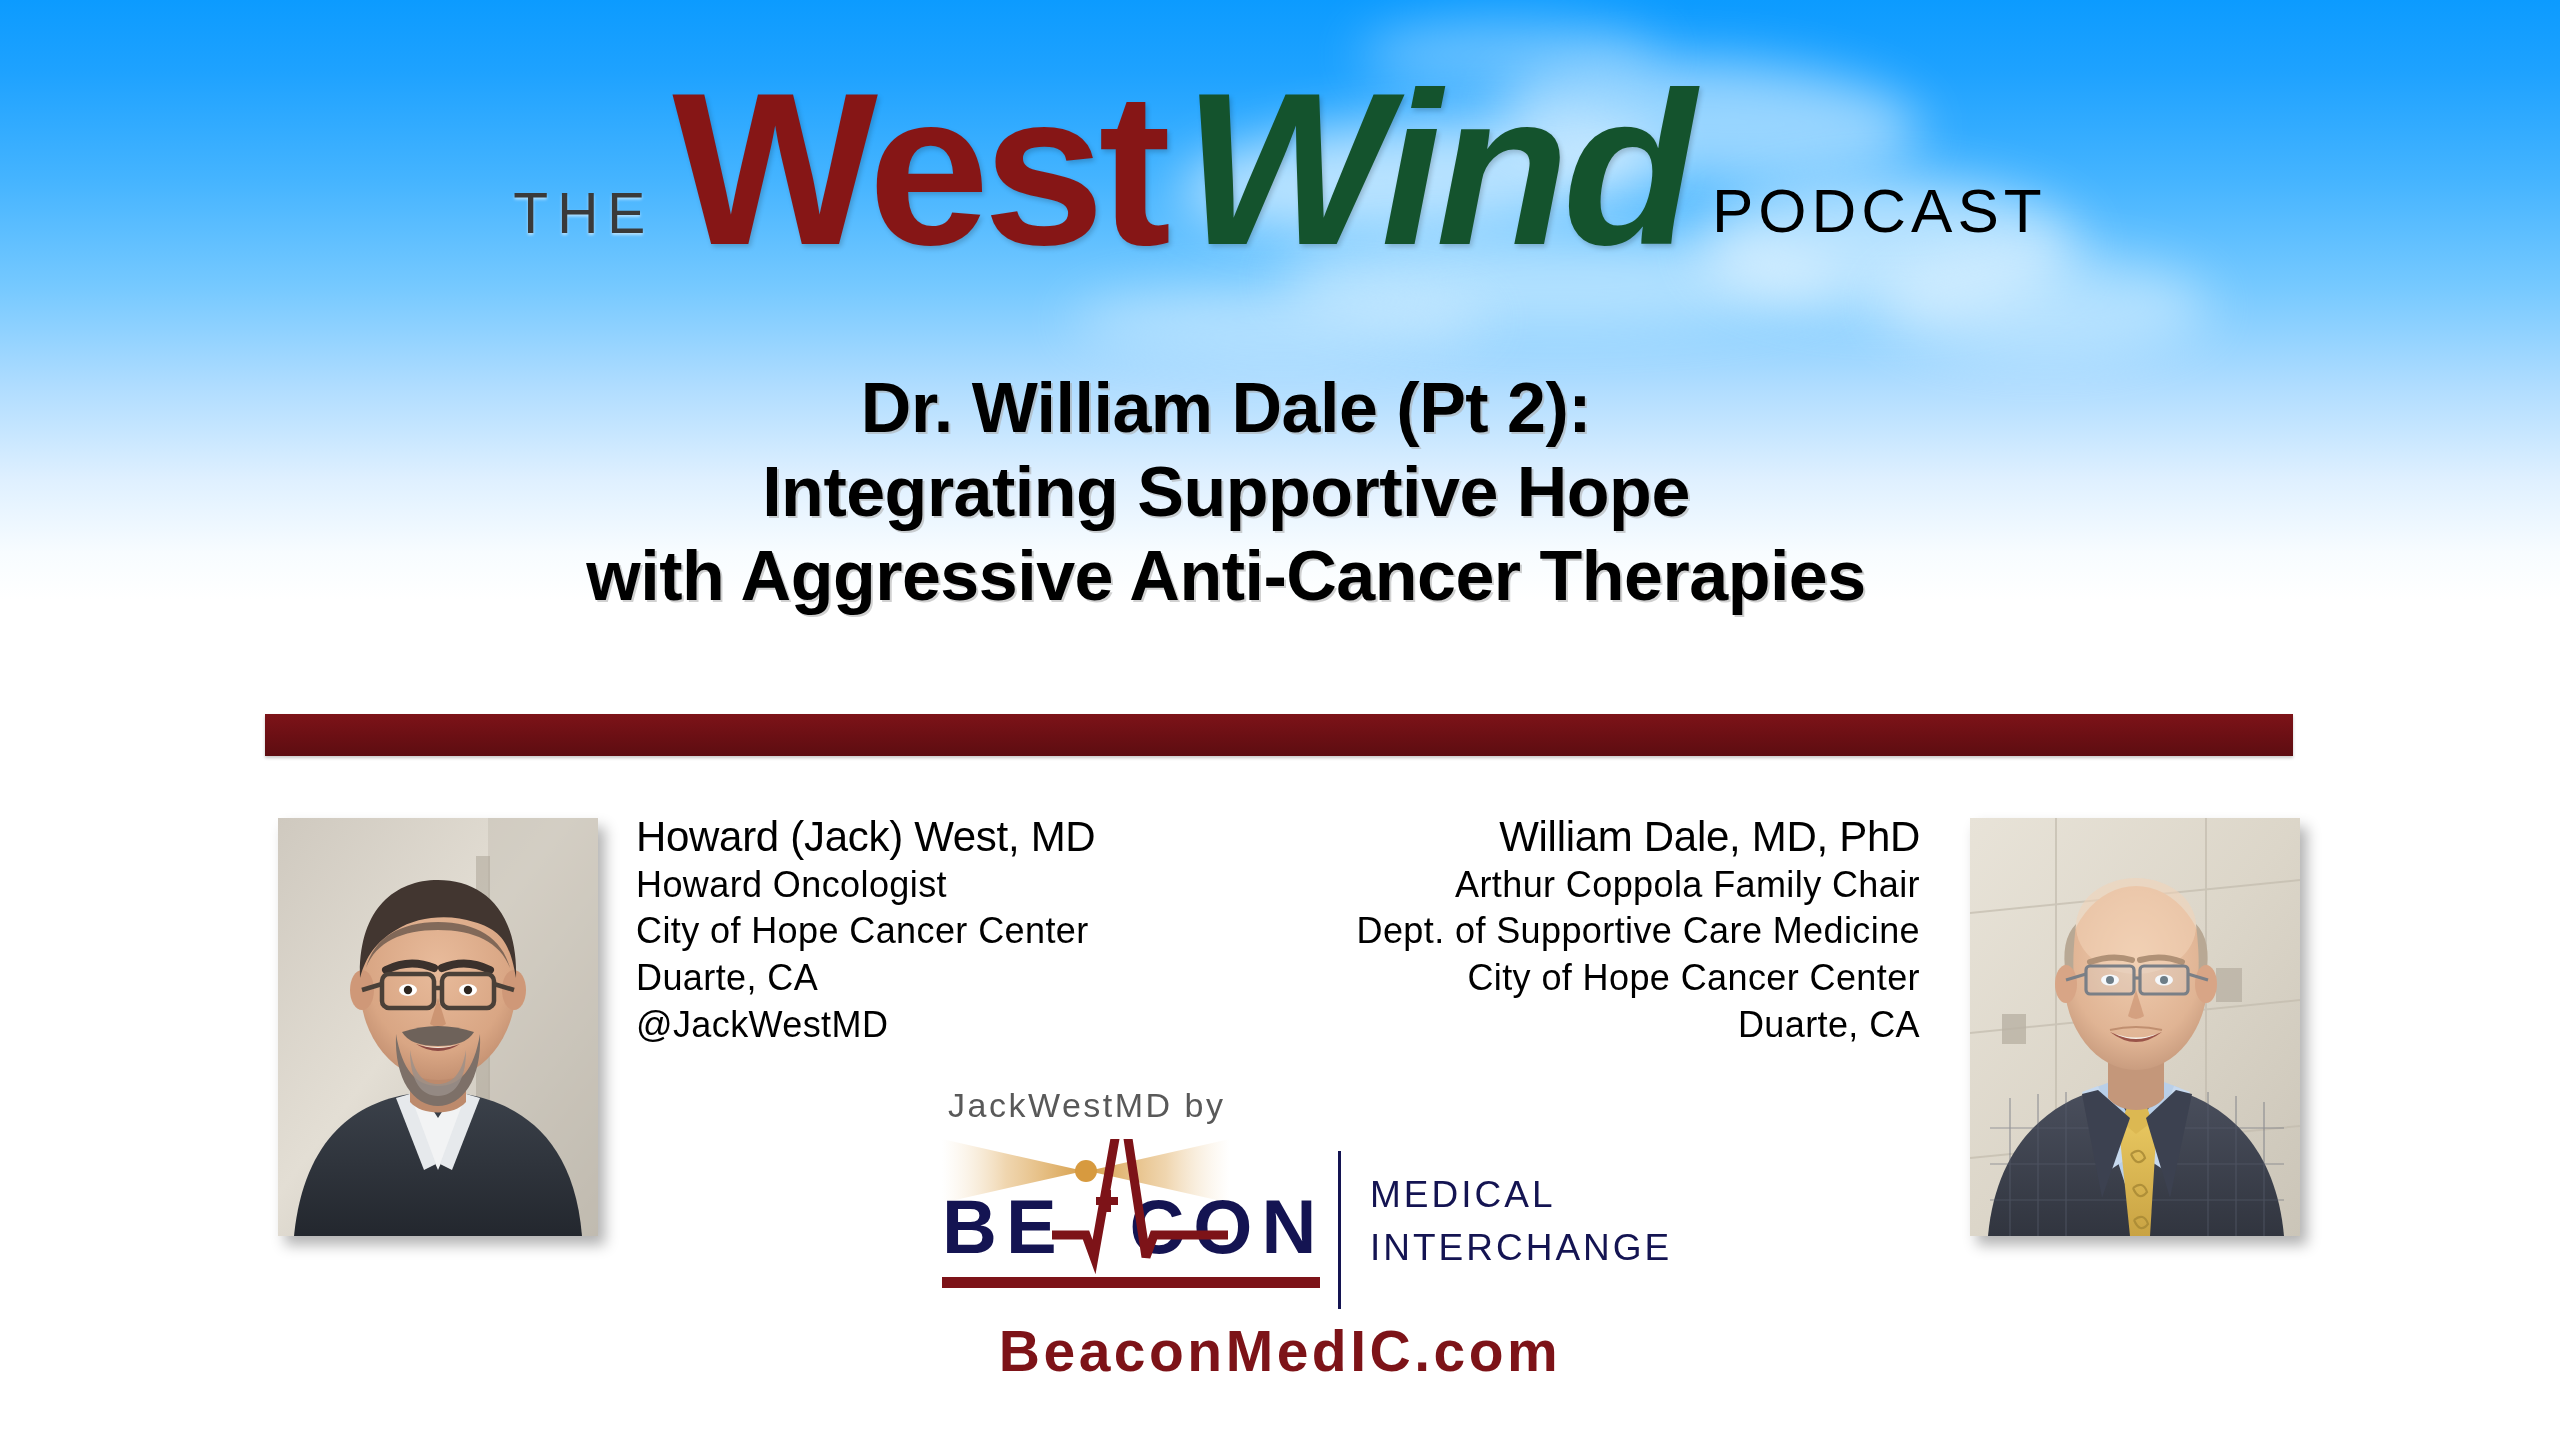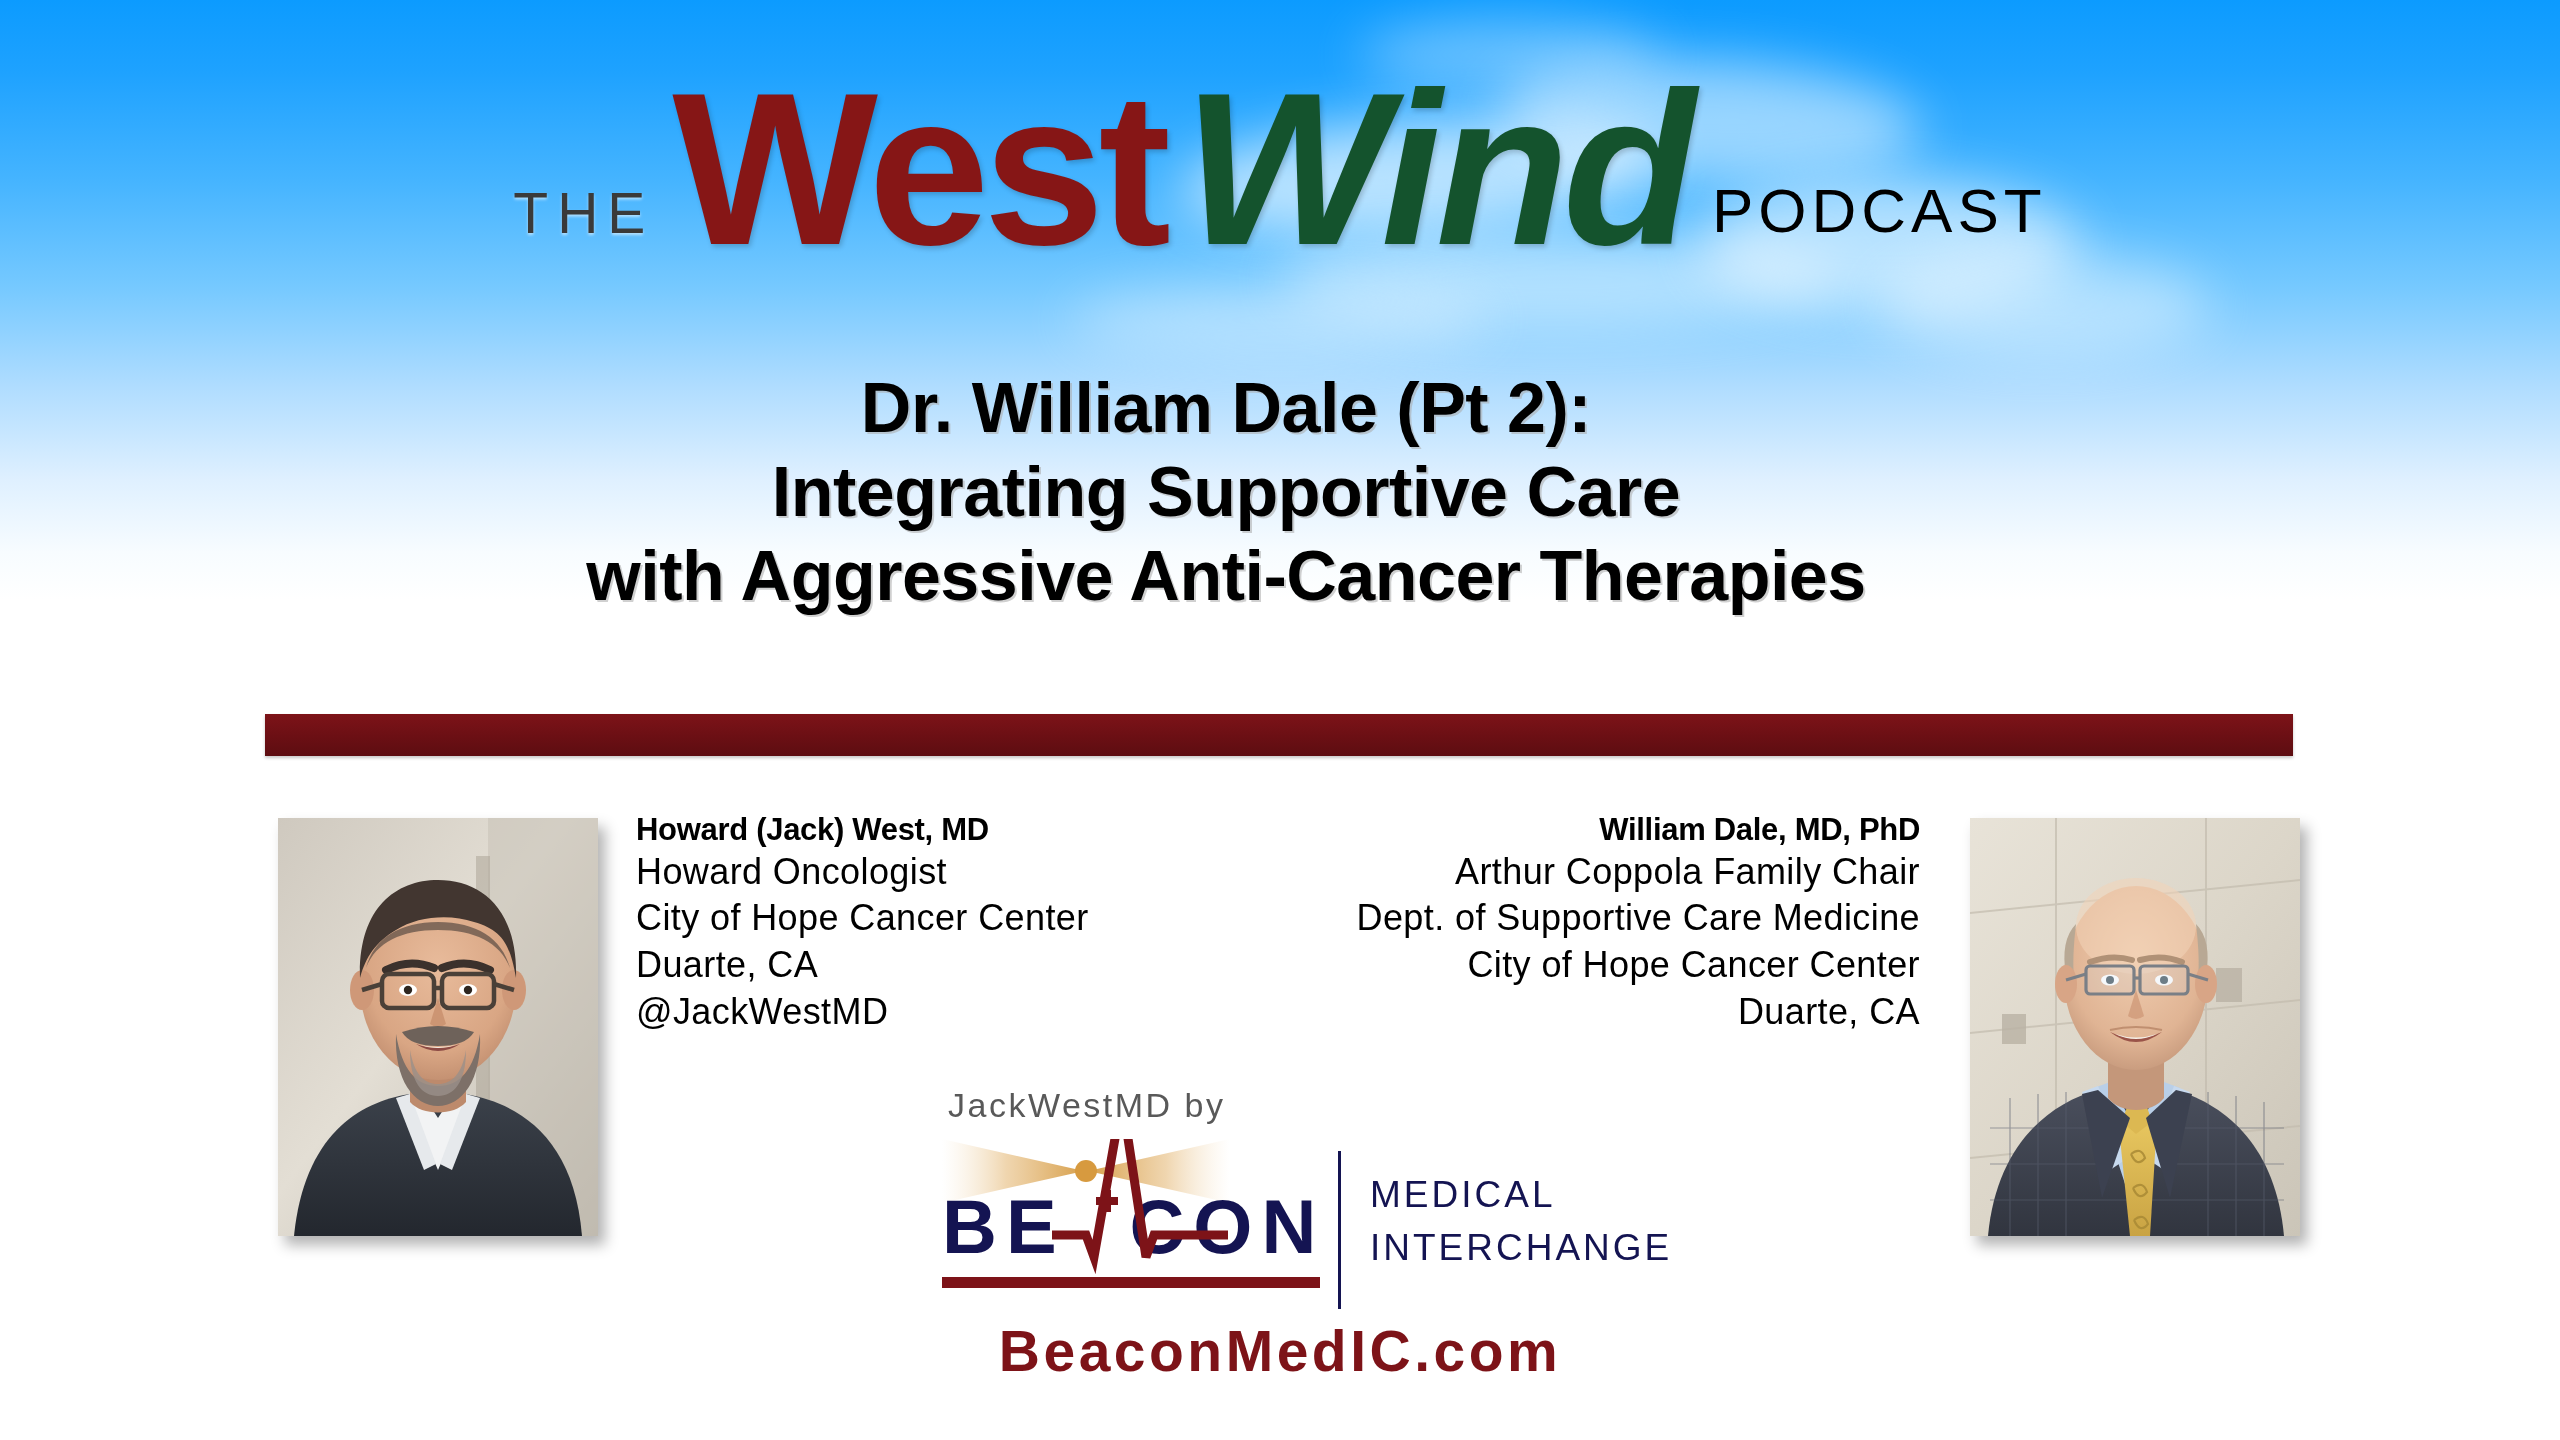--- a/index.html
+++ b/index.html
@@ -77,21 +77,21 @@
     box-shadow:7px 9px 13px rgba(0,0,0,.30);
   }
   .photo-l{left:278px;top:818px;width:320px;height:418px;}
   .photo-r{left:1970px;top:818px;width:330px;height:418px;}
   .ph-inner{position:absolute;inset:0;overflow:hidden;}
 
   
   .sp{position:absolute;color:#000;}
   .sp-l{left:636px;top:812px;width:620px;text-align:left;}
   .sp-r{left:1300px;top:812px;width:620px;text-align:right;}
-  .sp-name{font-size:31px;font-weight:700;line-height:1.18;font-stretch:condensed;letter-spacing:-0.3px;}
+  .sp-name{font-size:42px;font-weight:400;line-height:1.18;font-stretch:condensed;letter-spacing:-0.3px;}
   .sp-line{font-size:36px;font-weight:400;line-height:1.30;font-stretch:condensed;letter-spacing:0.4px;}
 
   
   .sponsor{position:absolute;left:930px;top:1086px;width:700px;}
   .presented{
     font-size:34px;color:#595959;letter-spacing:2.5px;font-weight:400;
     padding-left:18px;
   }
   .logo-wrap{position:relative;width:700px;height:200px;margin-top:4px;}
 
@@ -141,21 +141,21 @@
 
   <div class="masthead">
     <span class="mh-the">THE</span>
     <span class="mh-west">West</span>
     <span class="mh-wind">Wind</span>
     <span class="mh-podcast">PODCAST</span>
   </div>
 
   <div class="ep-title">
     <div>Dr. William Dale (Pt 2):</div>
-    <div>Integrating Supportive Care</div>
+    <div>Integrating Supportive Hope</div>
     <div>with Aggressive Anti-Cancer Therapies</div>
   </div>
 
   <div class="rule"></div>
 
   <div class="photo photo-l">
     <div class="ph-inner">
       <svg width="320" height="418" viewBox="0 0 320 418" preserveAspectRatio="xMidYMid slice">
         <defs>
           <linearGradient id="bgL" x1="0" y1="0" x2="1" y2="1">

